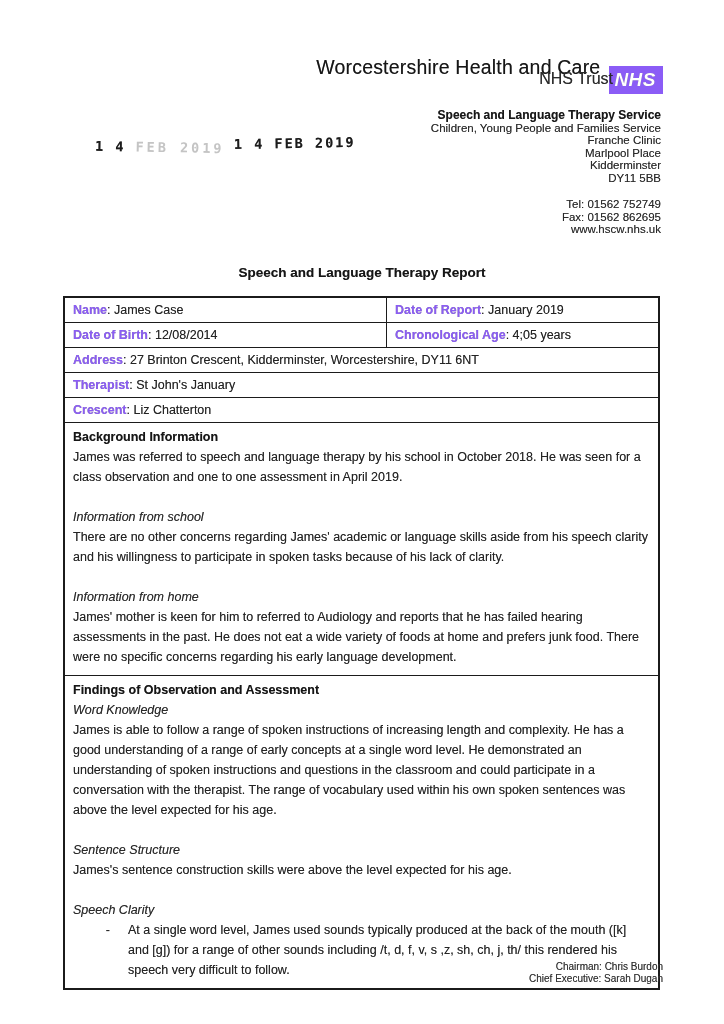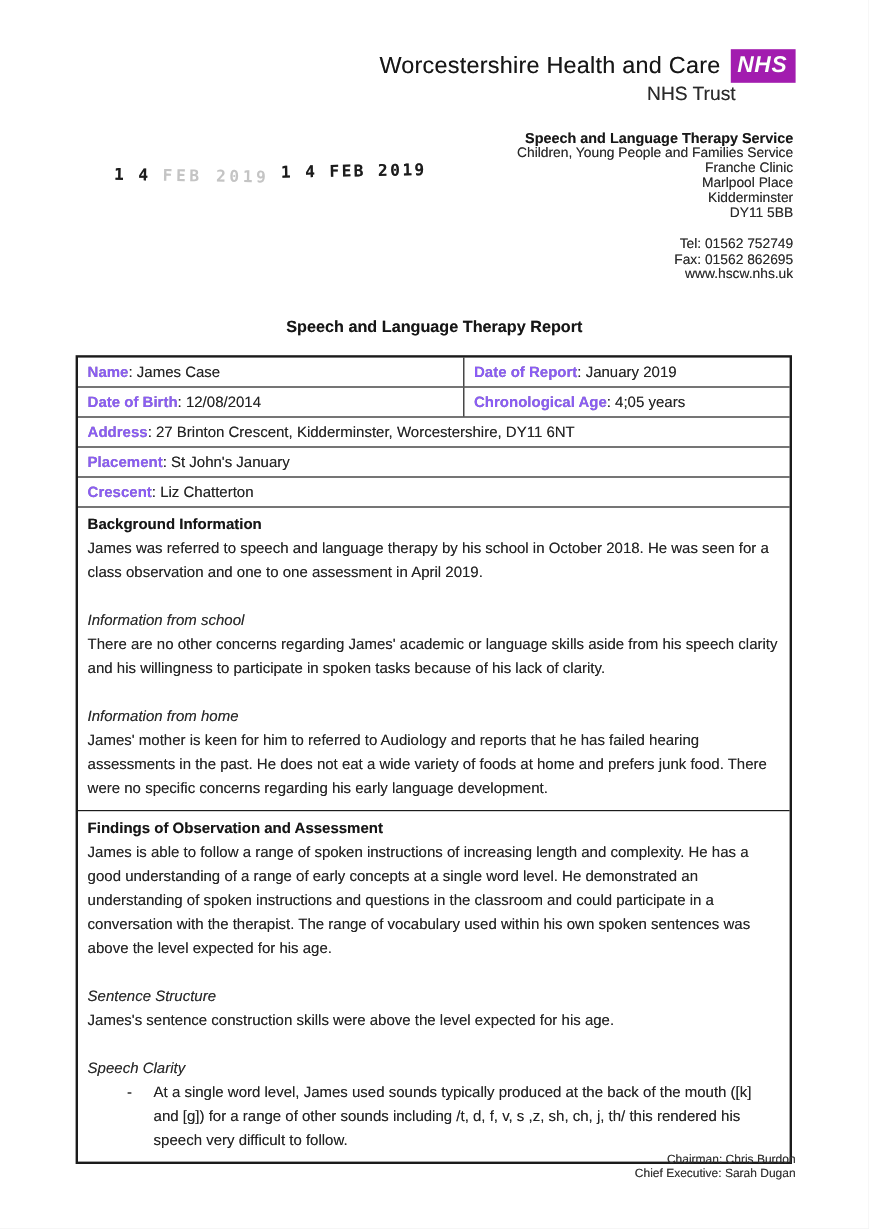--- a/index.html
+++ b/index.html
@@ -14,25 +14,26 @@
     overflow:hidden;
     text-shadow:0 0 0.5px rgba(40,40,40,0.55);
   }
   
   .header-row {
     position:absolute; top:41px; right:61px;
     display:flex; align-items:center; gap:9px;
   }
   .trust-name { font-size:19.5px; color:#161616; letter-spacing:0.2px; }
   .nhs-logo {
-    background:#a21caf; color:#ffffff;
+    background:#8b5cf6; color:#ffffff;
     font-weight:bold; font-style:italic;
     font-size:19px; line-height:1;
     padding:4px 7px 5px 5px;
     letter-spacing:0.5px;
+    margin-top:25px;
   }
   .nhs-trust-label {
     position:absolute; top:70px; right:111px;
     font-size:16px; color:#2a2a2a;text-align:right;
   }
   
   .stamp {
     position:absolute;
     font-family:"DejaVu Sans Mono", monospace;
     font-weight:bold; font-size:13.5px;
@@ -126,21 +127,21 @@
     <div class="row">
       <div class="cell cell-left"><span class="lbl">Date of Birth</span><span>: 12/08/2014</span></div>
       <div class="cell cell-right"><span class="lbl">Chronological Age</span><span>: 4;05 years</span></div>
     </div>
 
     <div class="row">
       <div class="cell cell-full"><span class="lbl">Address</span><span>: 27 Brinton Crescent, Kidderminster, Worcestershire, DY11 6NT</span></div>
     </div>
 
     <div class="row">
-      <div class="cell cell-full"><span class="lbl">Placement</span><span>: St John's January</span></div>
+      <div class="cell cell-full"><span class="lbl">Therapist</span><span>: St John's January</span></div>
     </div>
 
     <div class="row">
       <div class="cell cell-full"><span class="lbl">Crescent</span><span>: Liz Chatterton</span></div>
     </div>
 
     <div class="row">
       <div class="cell-full section-cell">
         <div class="sec-heading">Background Information</div>
         <p>James was referred to speech and language therapy by his school in October 2018. He was seen for a class observation and one to one assessment in April 2019.</p>
@@ -149,20 +150,21 @@
         <p>There are no other concerns regarding James' academic or language skills aside from his speech clarity and his willingness to participate in spoken tasks because of his lack of clarity.</p>
         <div class="spacer"></div>
         <div class="sub-heading">Information from home</div>
         <p>James' mother is keen for him to referred to Audiology and reports that he has failed hearing assessments in the past. He does not eat a wide variety of foods at home and prefers junk food. There were no specific concerns regarding his early language development.</p>
       </div>
     </div>
 
     <div class="row">
       <div class="cell-full section-cell">
         <div class="sec-heading">Findings of Observation and Assessment</div>
+        <div class="sub-heading">Word Knowledge</div>
         <p>James is able to follow a range of spoken instructions of increasing length and complexity. He has a good understanding of a range of early concepts at a single word level. He demonstrated an understanding of spoken instructions and questions in the classroom and could participate in a conversation with the therapist. The range of vocabulary used within his own spoken sentences was above the level expected for his age.</p>
         <div class="spacer"></div>
         <div class="sub-heading">Sentence Structure</div>
         <p>James's sentence construction skills were above the level expected for his age.</p>
         <div class="spacer"></div>
         <div class="sub-heading">Speech Clarity</div>
         <div class="bullet-row">
           <span class="bullet-dash">-</span>
           <span class="bullet-text">At a single word level, James used sounds typically produced at the back of the mouth ([k] and [g]) for a range of other sounds including /t, d, f, v, s ,z, sh, ch, j, th/ this rendered his speech very difficult to follow.</span>
         </div>

